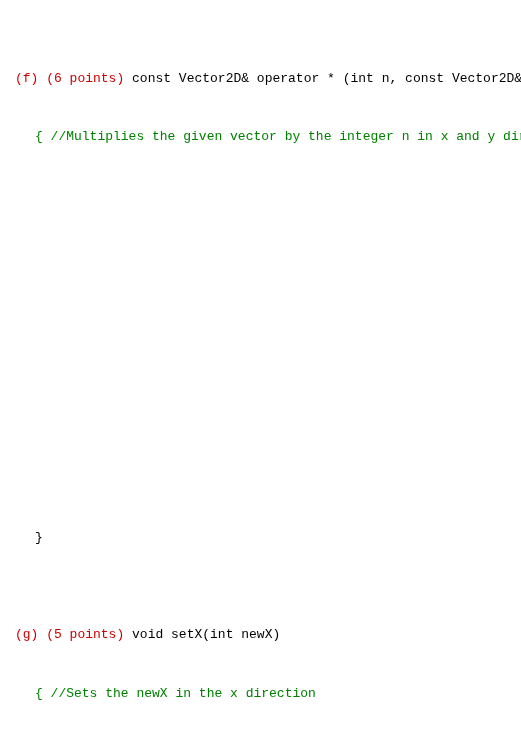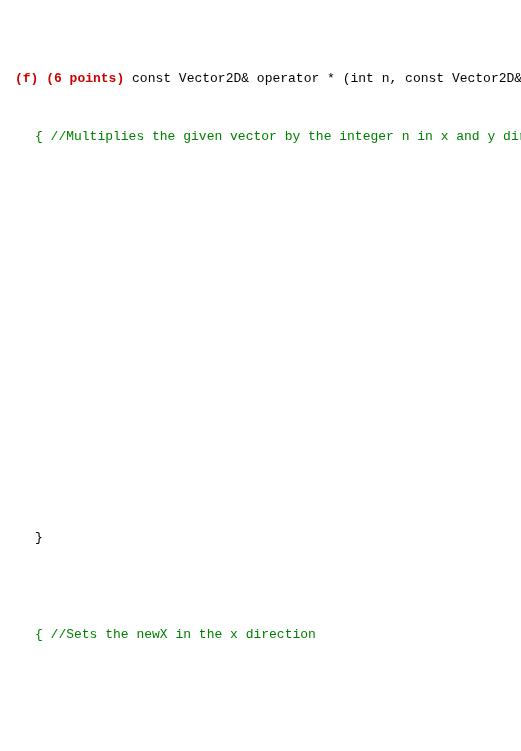--- a/index.html
+++ b/index.html
@@ -18,21 +18,21 @@
       min-height: 751px;
     }
 
     .code-block {
       white-space: pre;
       color: #000000;
     }
 
     .label {
       color: #cc0000;
-      font-weight: bold;
+      font-weight: normal;
     }
 
     .comment {
       color: #008000;
     }
 
     .code-line {
       display: block;
       line-height: 1.5;
     }
@@ -55,20 +55,21 @@
   <span class="code-line indent1"><span class="comment">{ //Multiplies the given vector by the integer n in x and y direction</span></span>
   <span class="spacer"></span>
   <span class="spacer"></span>
   <span class="spacer"></span>
   <span class="spacer"></span>
   <span class="spacer"></span>
   <span class="spacer"></span>
   <span class="code-line indent1"><span>}</span></span>
 
   
+  <span class="code-line"><span class="label">(g) (5 points)</span><span> <span>void setX(int newX)</span></span></span>
   <span class="code-line indent1"><span class="comment">{ //Sets the newX in the x direction</span></span>
   <span class="spacer"></span>
   
   
   
   
   
   
   
 

